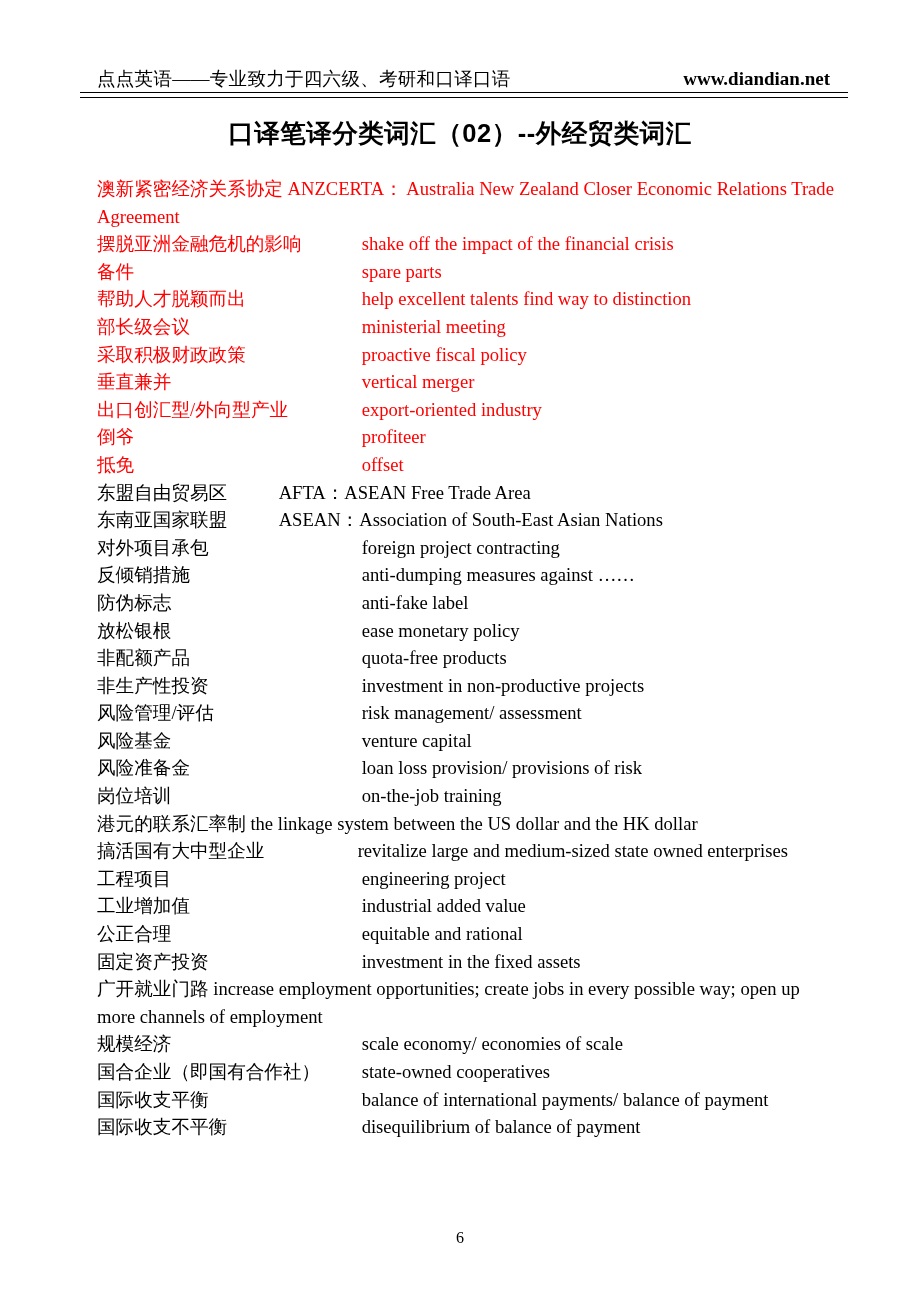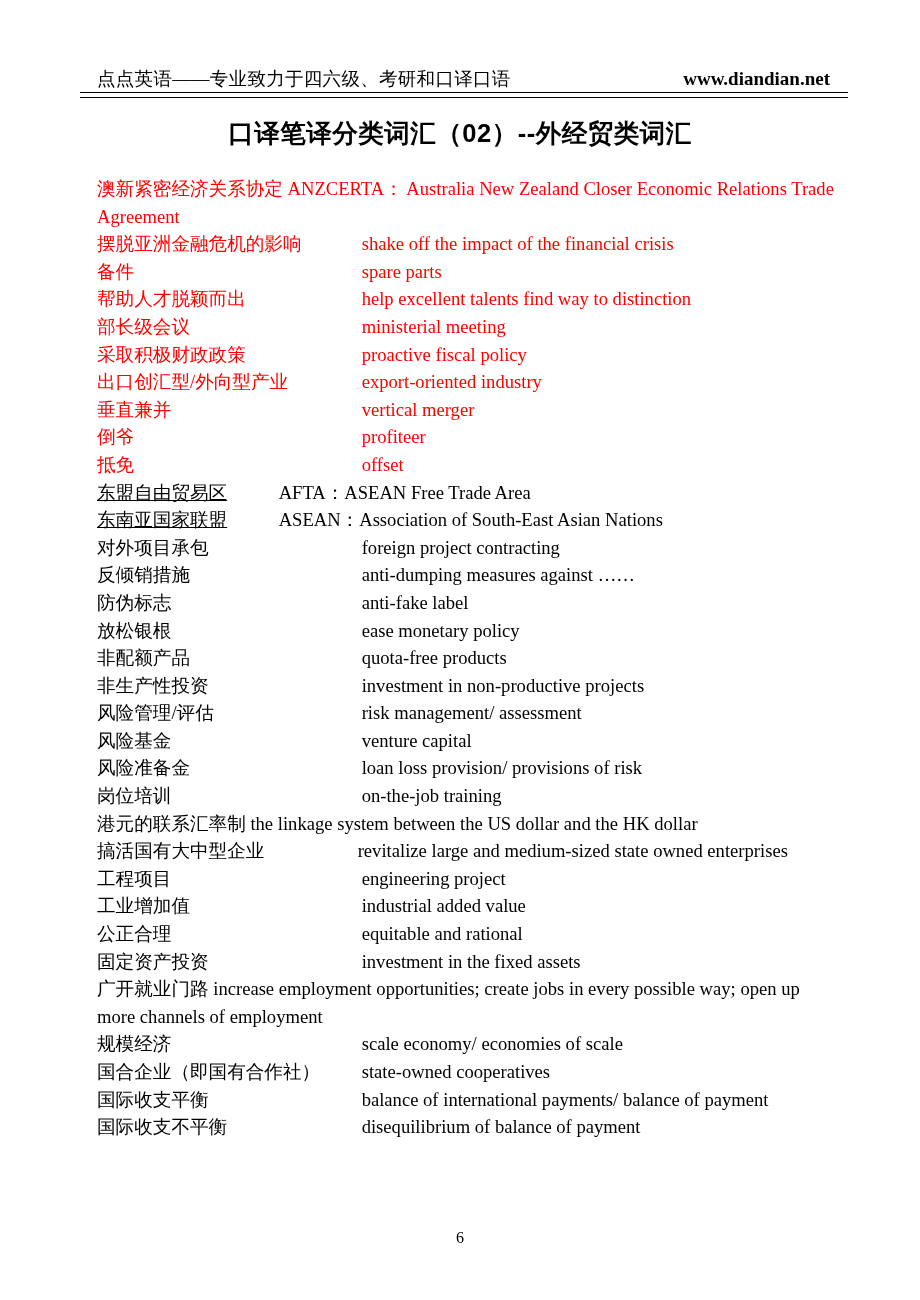--- a/index.html
+++ b/index.html
@@ -93,21 +93,21 @@
   }
   .term.inline {
     display: inline;
   }
   .gloss {
     display: inline;
   }
 
   
   .w-260 { width: 260px; }
-  .w-178 { width: 178px; text-decoration: underline; }
+  .w-178 { width: 178px; }
   .w-256 { width: 256px; }
 
   
   .doc-footer {
     position: absolute;
     left: 0;
     right: 0;
     top: 1229px;
     text-align: center;
     font-size: 16px;
@@ -126,22 +126,22 @@
 
   <h1 class="doc-title">口译笔译分类词汇（02）--外经贸类词汇</h1>
 
   <div class="glossary">
       <div class="entry red wrap"><span class="term inline">澳新紧密经济关系协定 ANZCERTA：</span> <span class="gloss">Australia New Zealand Closer Economic Relations Trade Agreement</span></div>
       <div class="entry red"><span class="term w-260">摆脱亚洲金融危机的影响</span> <span class="gloss">shake off the impact of the financial crisis</span></div>
       <div class="entry red"><span class="term w-260">备件</span> <span class="gloss">spare parts</span></div>
       <div class="entry red"><span class="term w-260">帮助人才脱颖而出</span> <span class="gloss">help excellent talents find way to distinction</span></div>
       <div class="entry red"><span class="term w-260">部长级会议</span> <span class="gloss">ministerial meeting</span></div>
       <div class="entry red"><span class="term w-260">采取积极财政政策</span> <span class="gloss">proactive fiscal policy</span></div>
+      <div class="entry red"><span class="term w-260">垂直兼并</span> <span class="gloss">vertical merger</span></div>
       <div class="entry red"><span class="term w-260">出口创汇型/外向型产业</span> <span class="gloss">export-oriented industry</span></div>
-      <div class="entry red"><span class="term w-260">垂直兼并</span> <span class="gloss">vertical merger</span></div>
       <div class="entry red"><span class="term w-260">倒爷</span> <span class="gloss">profiteer</span></div>
       <div class="entry red"><span class="term w-260">抵免</span> <span class="gloss">offset</span></div>
       <div class="entry"><span class="term w-178">东盟自由贸易区</span> <span class="gloss">AFTA：ASEAN Free Trade Area</span></div>
       <div class="entry"><span class="term w-178">东南亚国家联盟</span> <span class="gloss">ASEAN：Association of South-East Asian Nations</span></div>
       <div class="entry"><span class="term w-260">对外项目承包</span> <span class="gloss">foreign project contracting</span></div>
       <div class="entry"><span class="term w-260">反倾销措施</span> <span class="gloss">anti-dumping measures against ……</span></div>
       <div class="entry"><span class="term w-260">防伪标志</span> <span class="gloss">anti-fake label</span></div>
       <div class="entry"><span class="term w-260">放松银根</span> <span class="gloss">ease monetary policy</span></div>
       <div class="entry"><span class="term w-260">非配额产品</span> <span class="gloss">quota-free products</span></div>
       <div class="entry"><span class="term w-260">非生产性投资</span> <span class="gloss">investment in non-productive projects</span></div>

